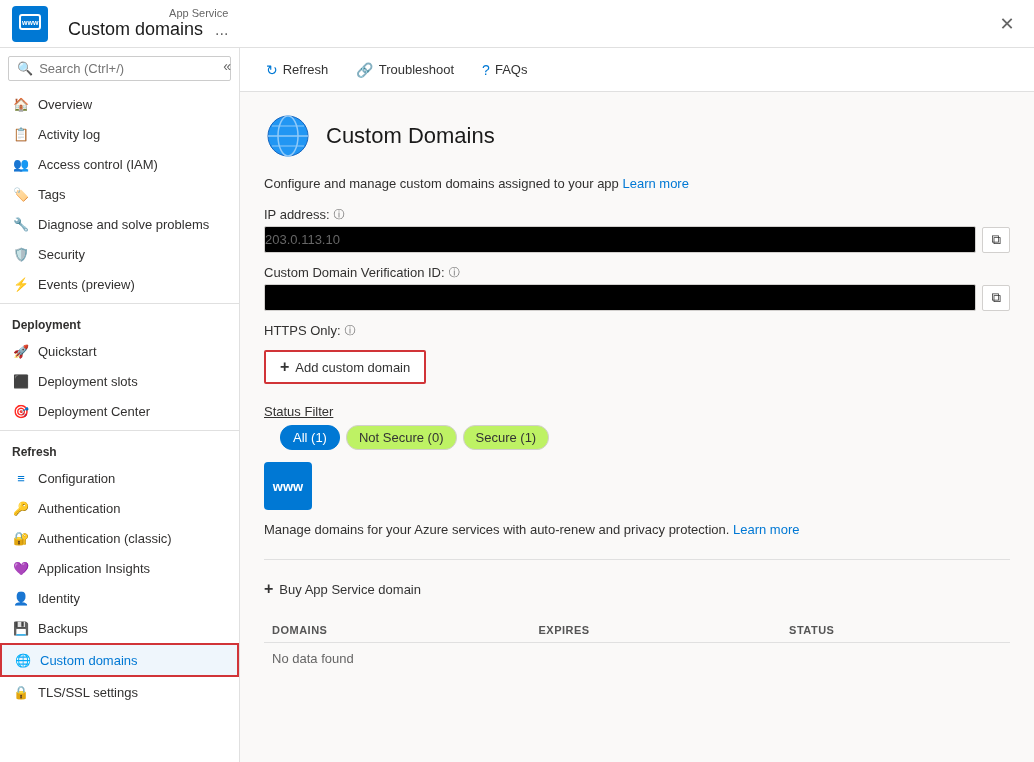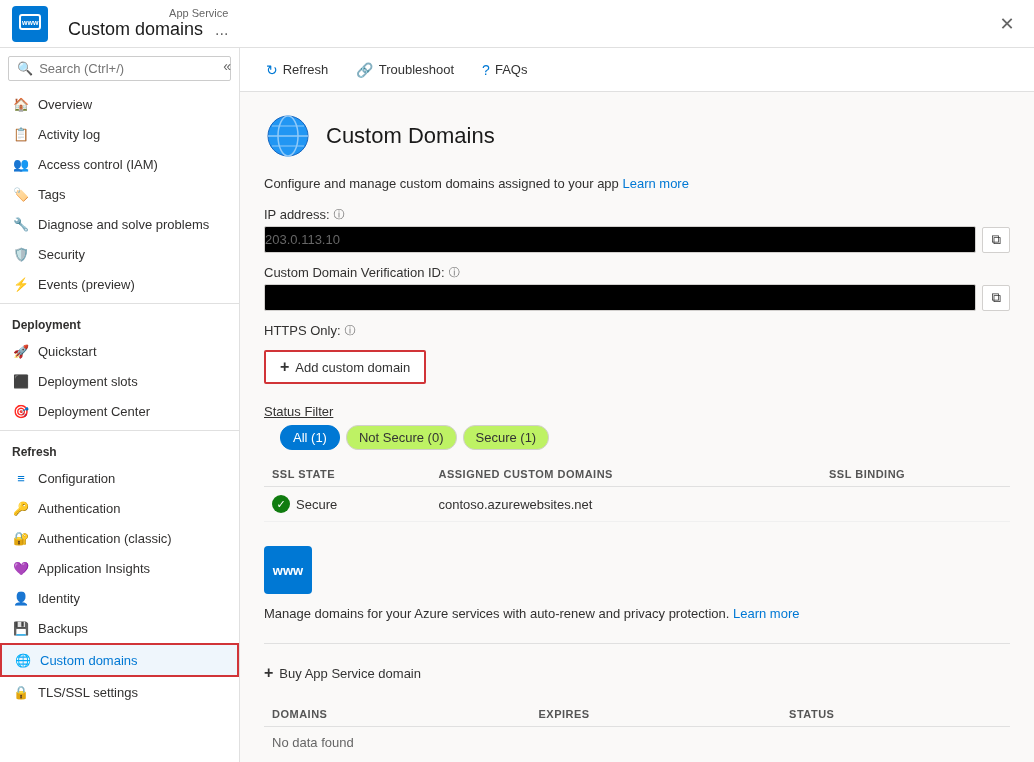--- a/index.html
+++ b/index.html
@@ -285,41 +285,20 @@
 
       <div class="status-filter">
         <div class="filter-label">Status Filter</div>
         <div class="filter-buttons">
           <button class="filter-btn active">All (1)</button>
           <button class="filter-btn">Not Secure (0)</button>
           <button class="filter-btn">Secure (1)</button>
         </div>
       </div>
 
-      <table class="domains-table">
-        <thead>
-          <tr>
-            <th>SSL STATE</th>
-            <th>ASSIGNED CUSTOM DOMAINS</th>
-            <th>SSL Binding</th>
-          </tr>
-        </thead>
-        <tbody>
-          <tr>
-            <td>
-              <div class="secure-badge">
-                <div class="secure-icon">✓</div>
-                <span>Secure</span>
-              </div>
-            </td>
-            <td>contoso.azurewebsites.net</td>
-            <td></td>
-          </tr>
-        </tbody>
-      </table>
 
       <div class="app-service-section">
         <div class="app-service-title-row">
           <div class="www-icon">
             <span>www</span>
           </div>
         </div>
 
         <p class="app-service-desc">
           <span>Manage domains for your Azure services with auto-renew and privacy protection.</span>

